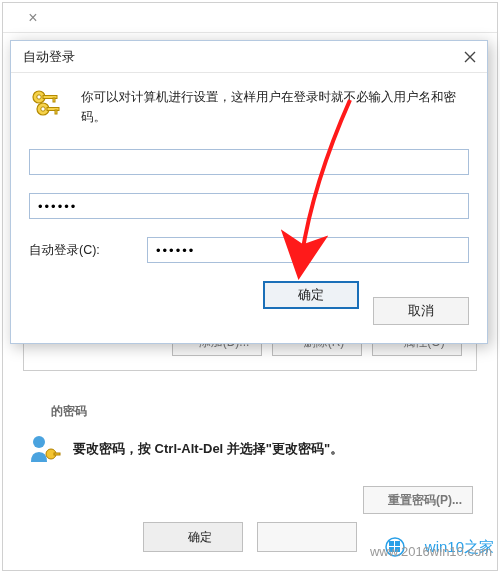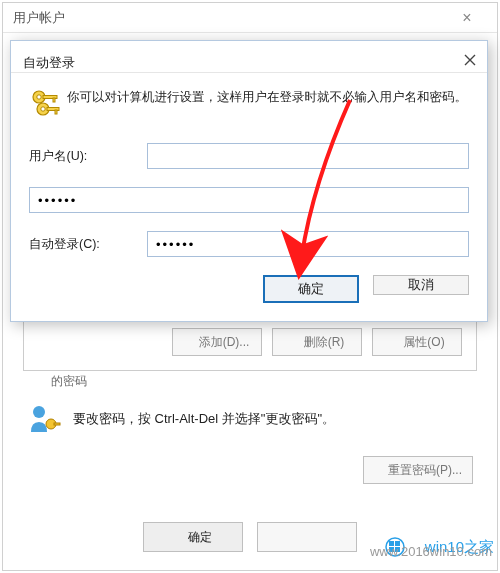--- a/index.html
+++ b/index.html
@@ -9,61 +9,60 @@
   
   .outer-window { position: absolute; left: 2px; top: 2px; right: 2px; bottom: 2px; border: 1px solid #d0d0d0; background: #fff; }
   .outer-titlebar { height: 30px; line-height: 30px; padding: 0 10px; color: #555; border-bottom: 1px solid #e6e6e6; display:flex; align-items:center; justify-content:space-between;}
   .outer-close { width:40px; text-align:center; color:#888; font-size:16px; }
   .outer-body { position: absolute; left:0; right:0; top:30px; bottom:0; padding: 0 20px; }
 
   .group-box { border: 1px solid #ccc; margin-top: 280px; padding: 14px; display:flex; gap:10px; justify-content:flex-end; background:#fff;}
   .btn { min-width: 90px; height: 28px; border: 1px solid #bfbfbf; background: #f7f7f7; color: #777; display:inline-flex; align-items:center; justify-content:center; font-size:12px;padding-left:14px;}
   .btn.enabled { color:#222; background:#eee; }
 
-  .pw-section { margin-top: 2px; }
+  .pw-section { margin-top: 32px; font-weight: bold; }
   .pw-title { color:#6a6a6a; font-size:12px; margin-left:28px; margin-bottom:6px;}
   .pw-row { display:flex; align-items:center; gap:12px; padding:6px 4px;}
   .user-icon { width:34px; height:34px; display:inline-block; }
   .pw-btn-row { display:flex; justify-content:flex-end; margin-top:14px; padding-right:4px;}
 
   .outer-footer { position:absolute; left:0; right:0; bottom:18px; display:flex; gap:14px; justify-content:center; }
   .btn-wide { min-width:100px; height:30px; }
 
   
   .watermark { position:absolute; right:6px; bottom:16px; display:flex; align-items:center; gap:20px; font-size:15px; color:#2aa0e8; font-weight:500;}
   .watermark .sub { position:absolute; right:2px; bottom:-2px; font-size:13px; color:#9a9a9a;}
   .win-badge { width:20px; height:20px; }
 
   
   .modal { position:absolute; left:10px; top:40px; width:478px; border:1px solid #b5c9e0; background:#fff; box-shadow: 3px 3px 14px rgba(0,0,0,0.25); }
-  .modal-titlebar { height:32px; display:flex; align-items:flex-end; justify-content:space-between; padding:0 0 0 12px; border-bottom:1px solid #e6e6e6;}
+  .modal-titlebar { height:32px; display:flex; align-items:center; justify-content:space-between; padding:0 0 0 12px; border-bottom:1px solid #e6e6e6;}
   .modal-title { font-size:13px; }
   .modal-close { width:34px; height:24px; display:flex; align-items:center; justify-content:center; color:#444; font-size:14px;}
   .modal-body { padding: 14px 18px 18px 18px; }
-  .intro { display:flex; gap:4px; align-items:flex-start; }
+  .intro { display:flex; gap:18px; align-items:flex-start; }
   .key-icon { width:34px; height:34px; flex:0 0 34px; }
   .intro-text { line-height:1.6; font-size:12.5px; }
   .form { margin-top:22px; }
   .form-row { display:flex; align-items:center; margin-bottom:18px; }
   .form-label { width:118px; font-size:12.5px; }
   .form-input { flex:1; height:26px; border:1px solid #a8bfda; padding:0 8px; font-size:13px; letter-spacing:2px; background:#fff;}
   .modal-buttons { display:flex; gap:14px; justify-content:flex-end; margin-top:8px; }
   .btn-ok { min-width:96px; height:28px; border:2px solid #1a6fb8; background:#eef2f6; color:#222; display:inline-flex; align-items:center; justify-content:center; font-size:13px;}
-  .btn-cancel { min-width:96px; height:20px; border:1px solid #bfbfbf; background:#f4f4f4; color:#222; display:inline-flex; align-items:center; justify-content:center; font-size:13px;}
+  .btn-cancel { min-width:96px; height:28px; border:1px solid #bfbfbf; background:#f4f4f4; color:#222; display:inline-flex; align-items:center; justify-content:center; font-size:13px;margin-top:16px;}
 
   
   .arrow-svg { position:absolute; left:0; top:0; pointer-events:none; }
 
 </style>
 </head>
 <body>
 
 <div class="outer-window">
   <div class="outer-titlebar">
-    <span>用户帐户</span>
     <span class="outer-close">×</span>
   </div>
   <div class="outer-body">
 
     <div class="group-box">
       <div class="btn">添加(D)...</div>
       <div class="btn">删除(R)</div>
       <div class="btn">属性(O)</div>
     </div>
 
@@ -129,21 +128,20 @@
           <rect x="26" y="23" width="2" height="4" fill="#f6d24a" stroke="#b48a00"></rect>
         </svg>
       </span>
       <div class="intro-text">
         <div>你可以对计算机进行设置，这样用户在登录时就不必输入用户名和密码。</div>
       </div>
     </div>
 
     <div class="form">
       <div class="form-row">
-        <div class="form-label">用户名(U):</div>
         <input class="form-input" type="text" value="" style="">
       </div>
       <div class="form-row">
         <input class="form-input" type="text" value="••••••" style="">
       </div>
       <div class="form-row">
         <div class="form-label">自动登录(C):</div>
         <input class="form-input" type="text" value="••••••" style="">
       </div>
     </div>

